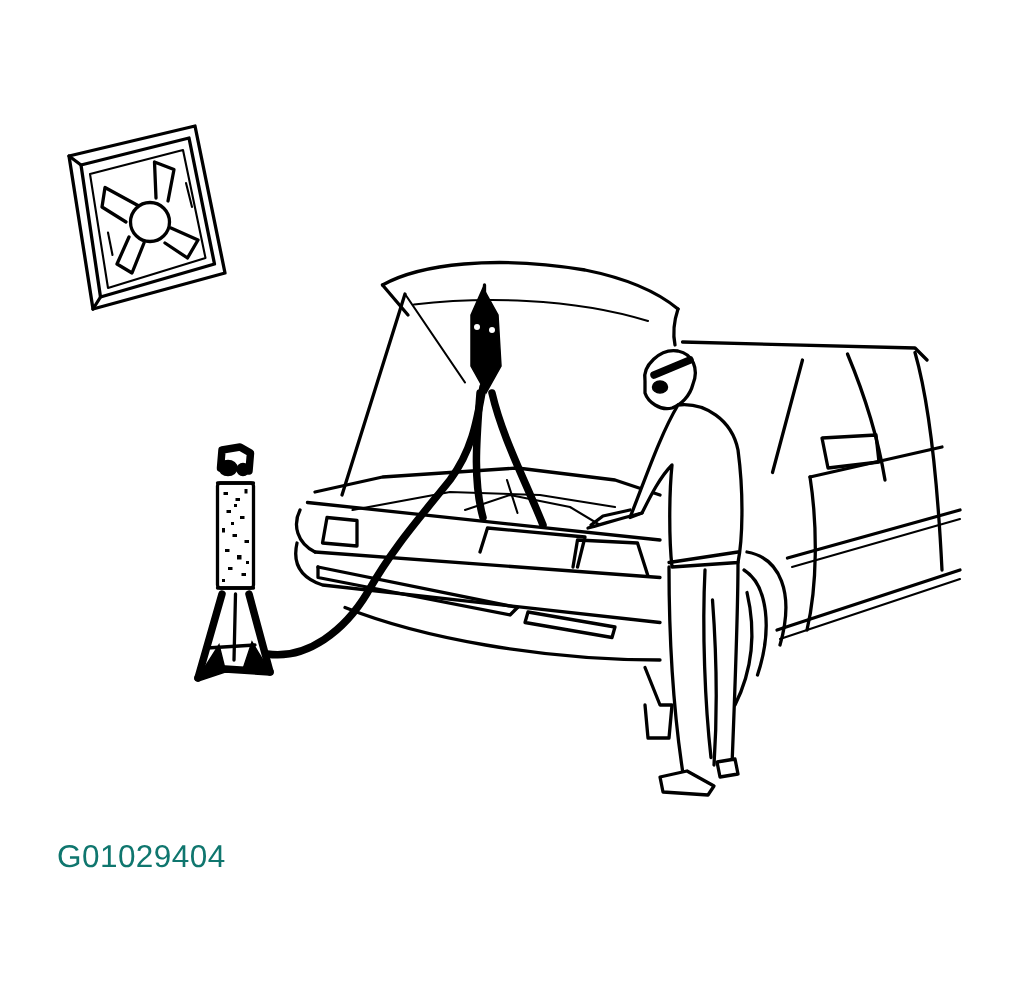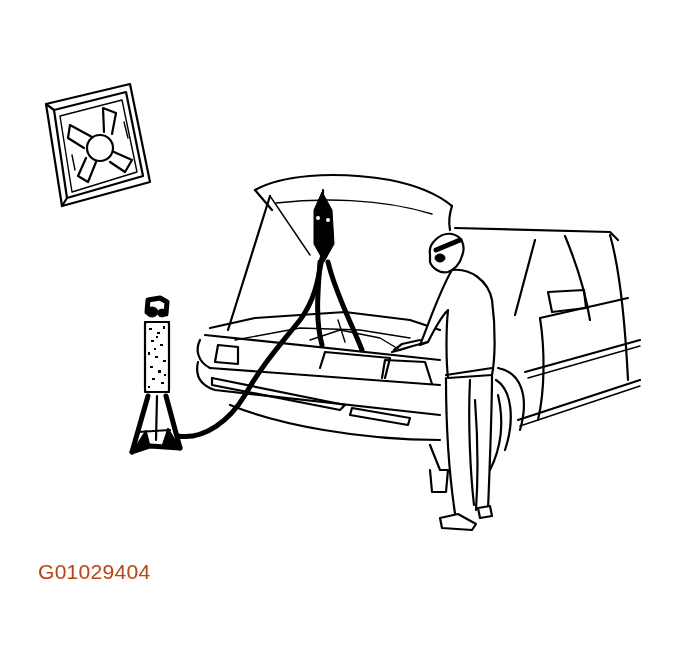--- a/index.html
+++ b/index.html
@@ -3,21 +3,21 @@
   <meta charset="utf-8">
   <style>
     html, body { margin: 0; padding: 0; background: #ffffff; }
     body { width: 679px; height: 655px; position: relative; overflow: hidden; font-family: "Liberation Sans", sans-serif; }
     #figure { position: absolute; left: 0; top: 0; width: 679px; height: 655px; }
     .ln { fill: none; stroke: #000; stroke-width: 2.2; stroke-linecap: round; stroke-linejoin: round; }
     .lt { fill: none; stroke: #000; stroke-width: 1.4; stroke-linecap: round; stroke-linejoin: round; }
     .hv { fill: none; stroke: #000; stroke-width: 5; stroke-linecap: round; stroke-linejoin: round; }
     .fl { fill: #000; stroke: #000; stroke-width: 1; }
     .wf { fill: #fff; stroke: #000; stroke-width: 2.2; stroke-linejoin: round; }
-    #fig-code { position: absolute; left: 38px; top: 560px; font-size: 21px; color: #c2410c; letter-spacing: 0.3px; font-family: "Liberation Sans", sans-serif; }
+    #fig-code { position: absolute; left: 38px; top: 560px; font-size: 21px; color: #0f766e; letter-spacing: 0.3px; font-family: "Liberation Sans", sans-serif; }
   </style>
 </head>
 <body>
 
 <div id="illustration">
 <svg id="figure" viewBox="0 0 679 655" xmlns="http://www.w3.org/2000/svg">
 
   <g>
     <polygon class="wf" points="46,104 130,84 150,182 62,206"></polygon>
     <polygon class="ln" points="54,110 126,92 143,176 67,198"></polygon>

